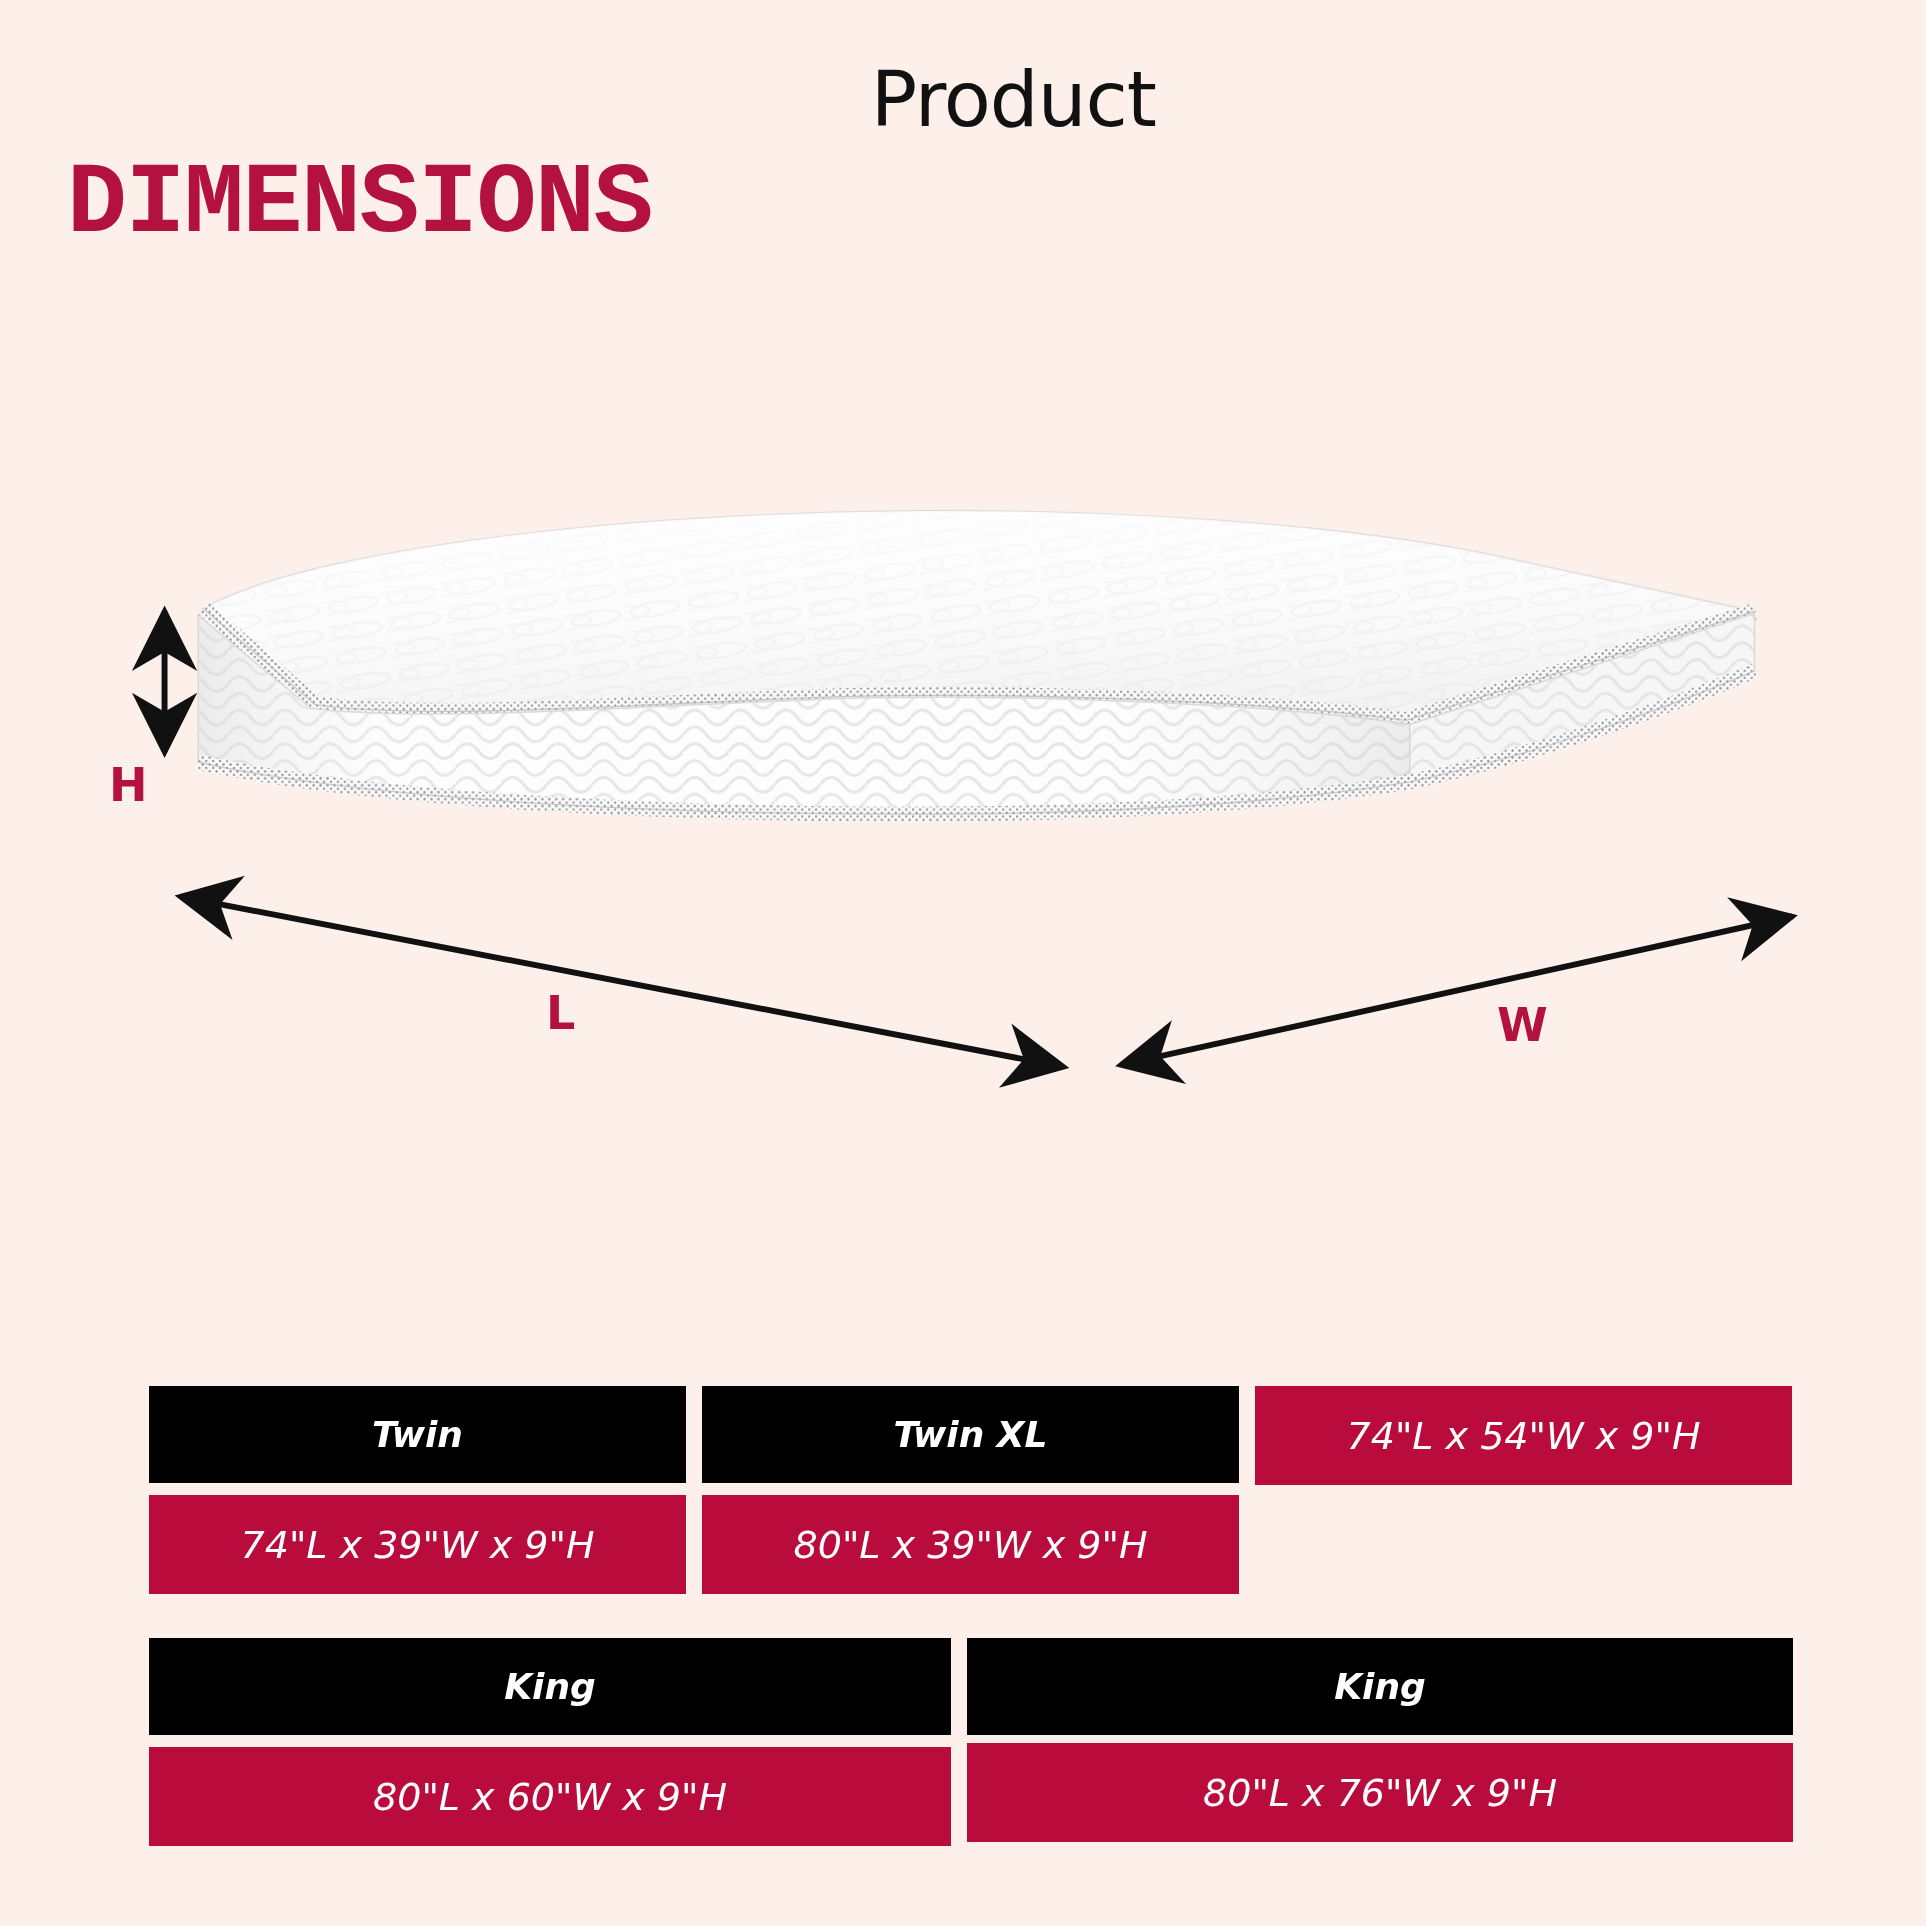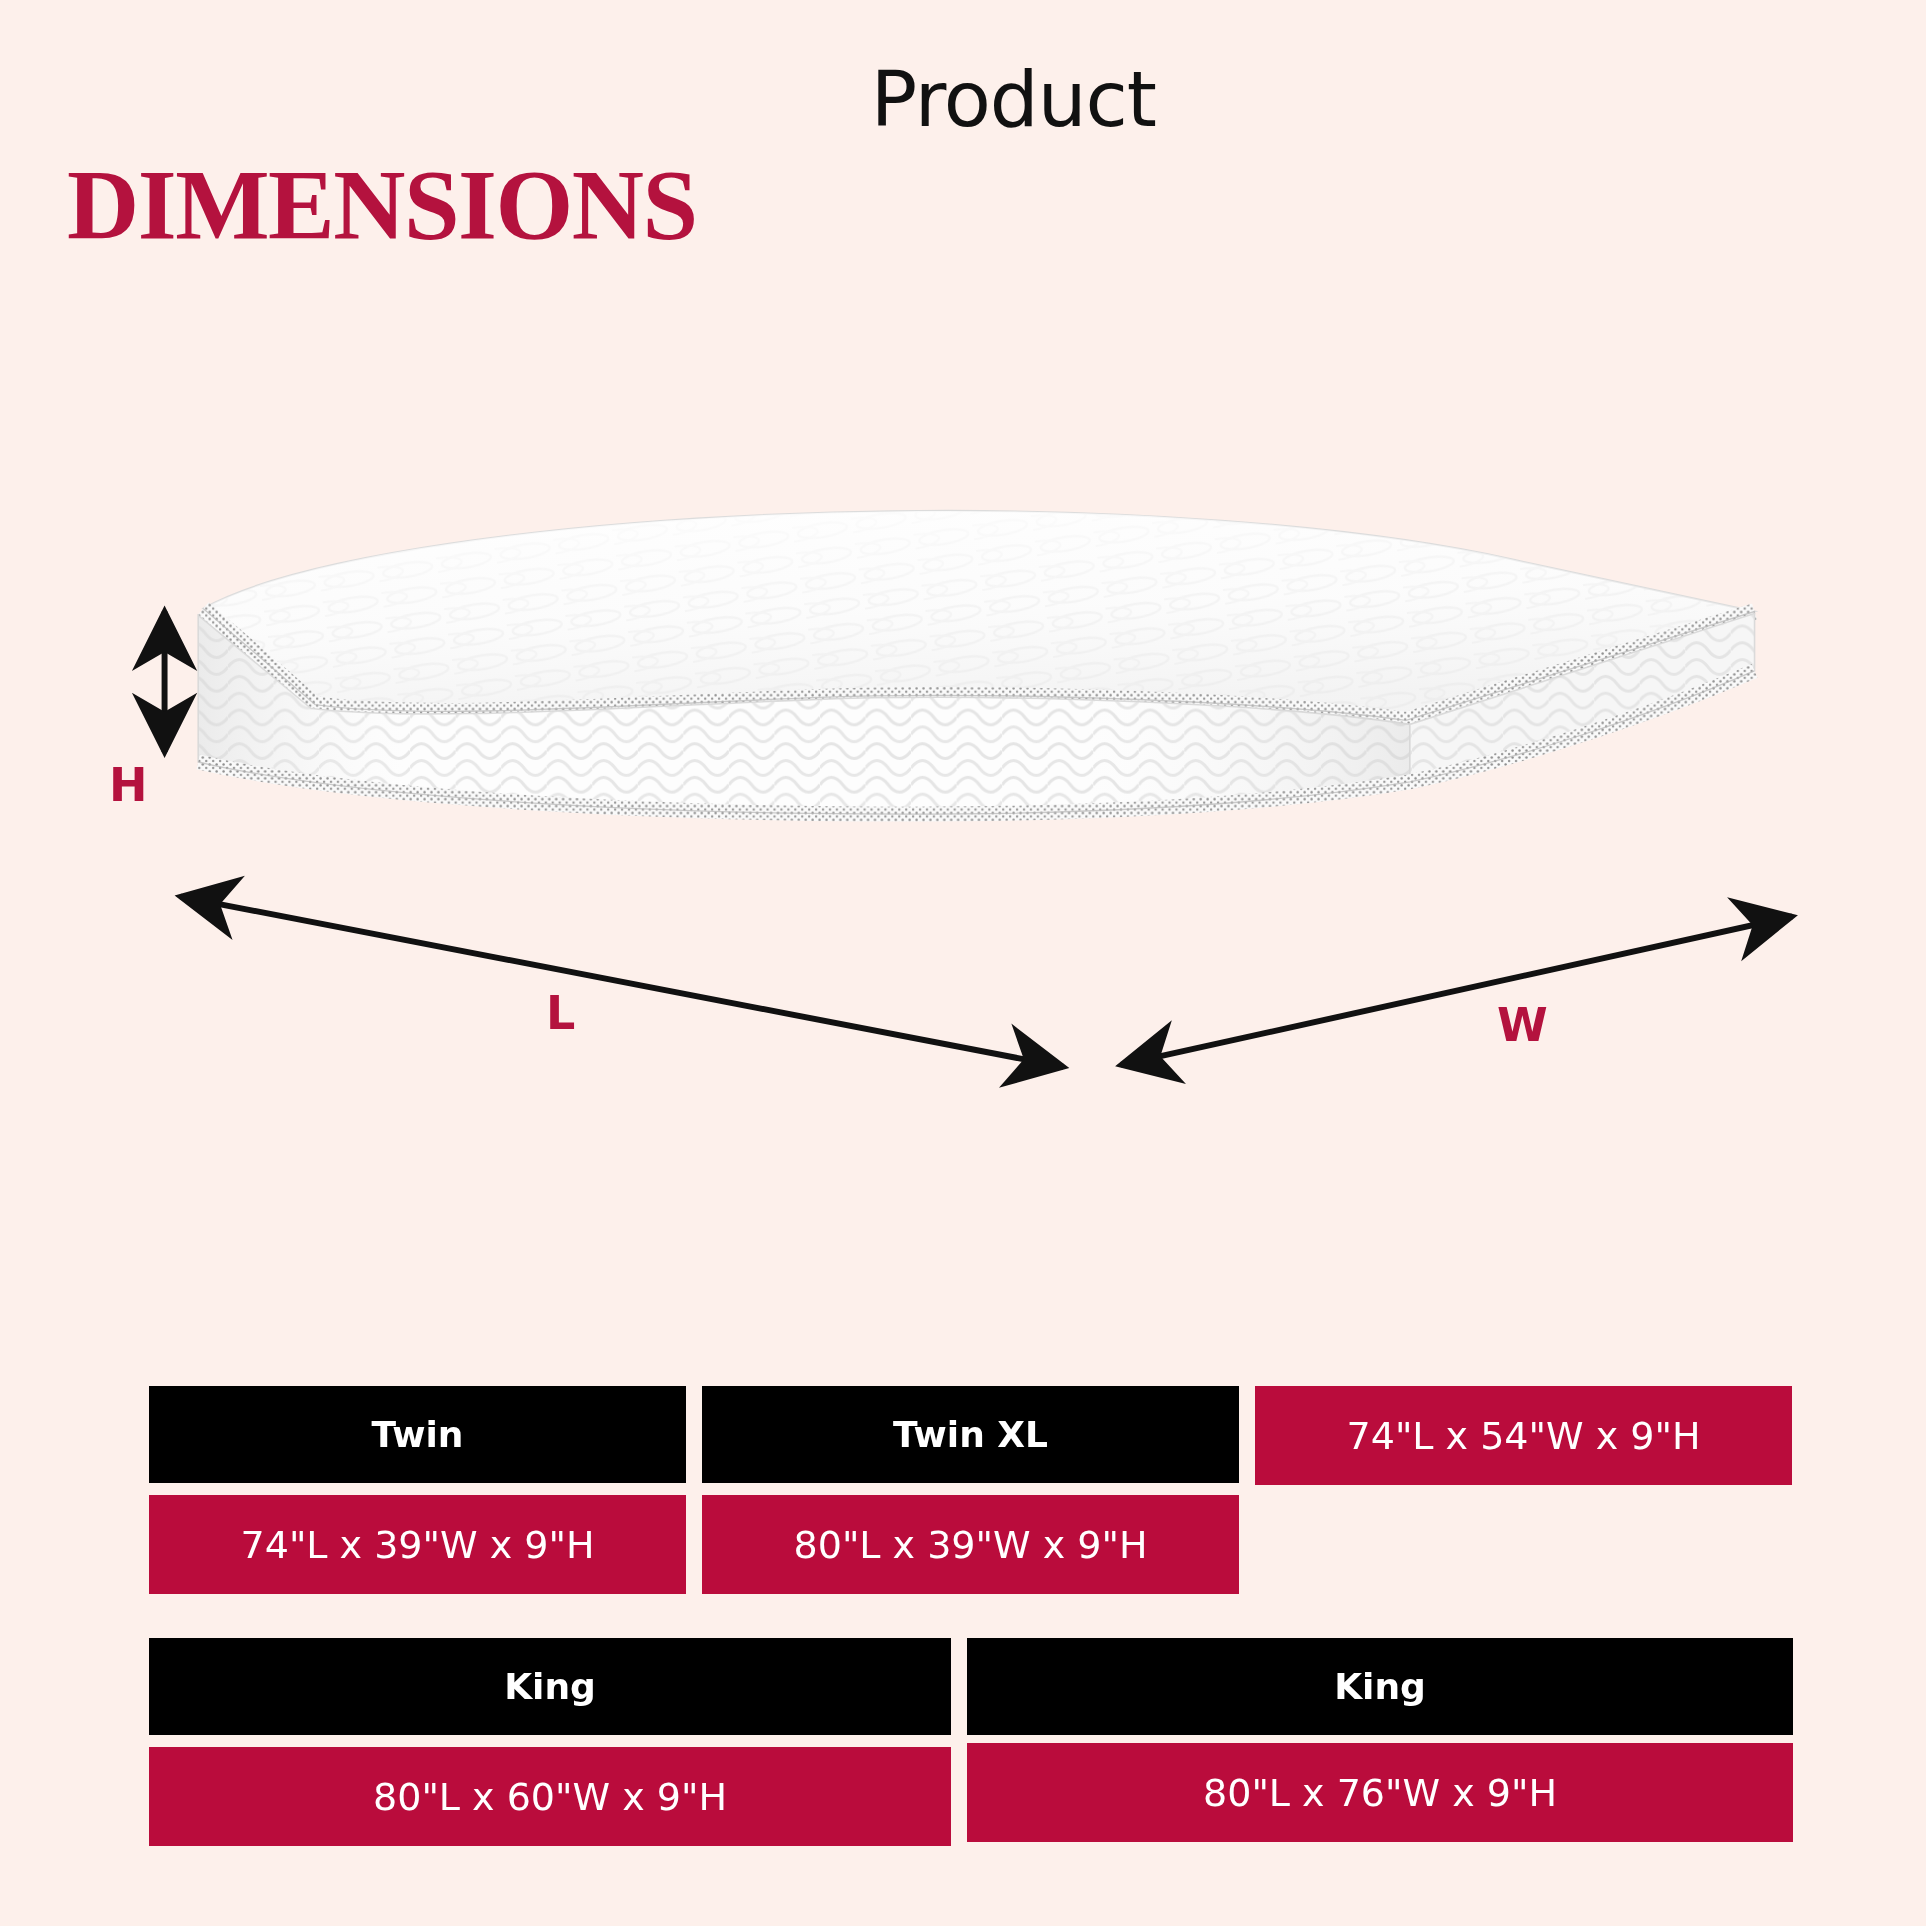--- a/index.html
+++ b/index.html
@@ -26,21 +26,21 @@
     font-family: "DejaVu Sans", sans-serif;
     font-size: 77px;
     font-weight: 400;
     color: #111111;
     letter-spacing: -1px;
     line-height: 1.0;
     white-space: nowrap;
     text-align: right;
   }
   #title-line-2 {
-    font-family: Liberation Serif, serif;
+    font-family: Liberation Mono, monospace;
     font-size: 100px;
     font-weight: 700;
     color: #B4123E;
     letter-spacing: -1.5px;
     line-height: 1.05;
     margin-top: 14px;
     white-space: nowrap;
   }
 
   
@@ -73,20 +73,21 @@
   #size-table {
     position: absolute;
     left: 149px;
     top: 1386px;
     width: 1643px;
   }
   .table-row {
     display: flex;
     gap: 16px;
     margin-bottom: 44px;
+    font-style: italic;
   }
   .size-cell {
     display: flex;
     flex-direction: column;
     gap: 12px;
   }
   .size-name {
     background: #000000;
     color: #FFFFFF;
     font-family: "DejaVu Sans", sans-serif;

